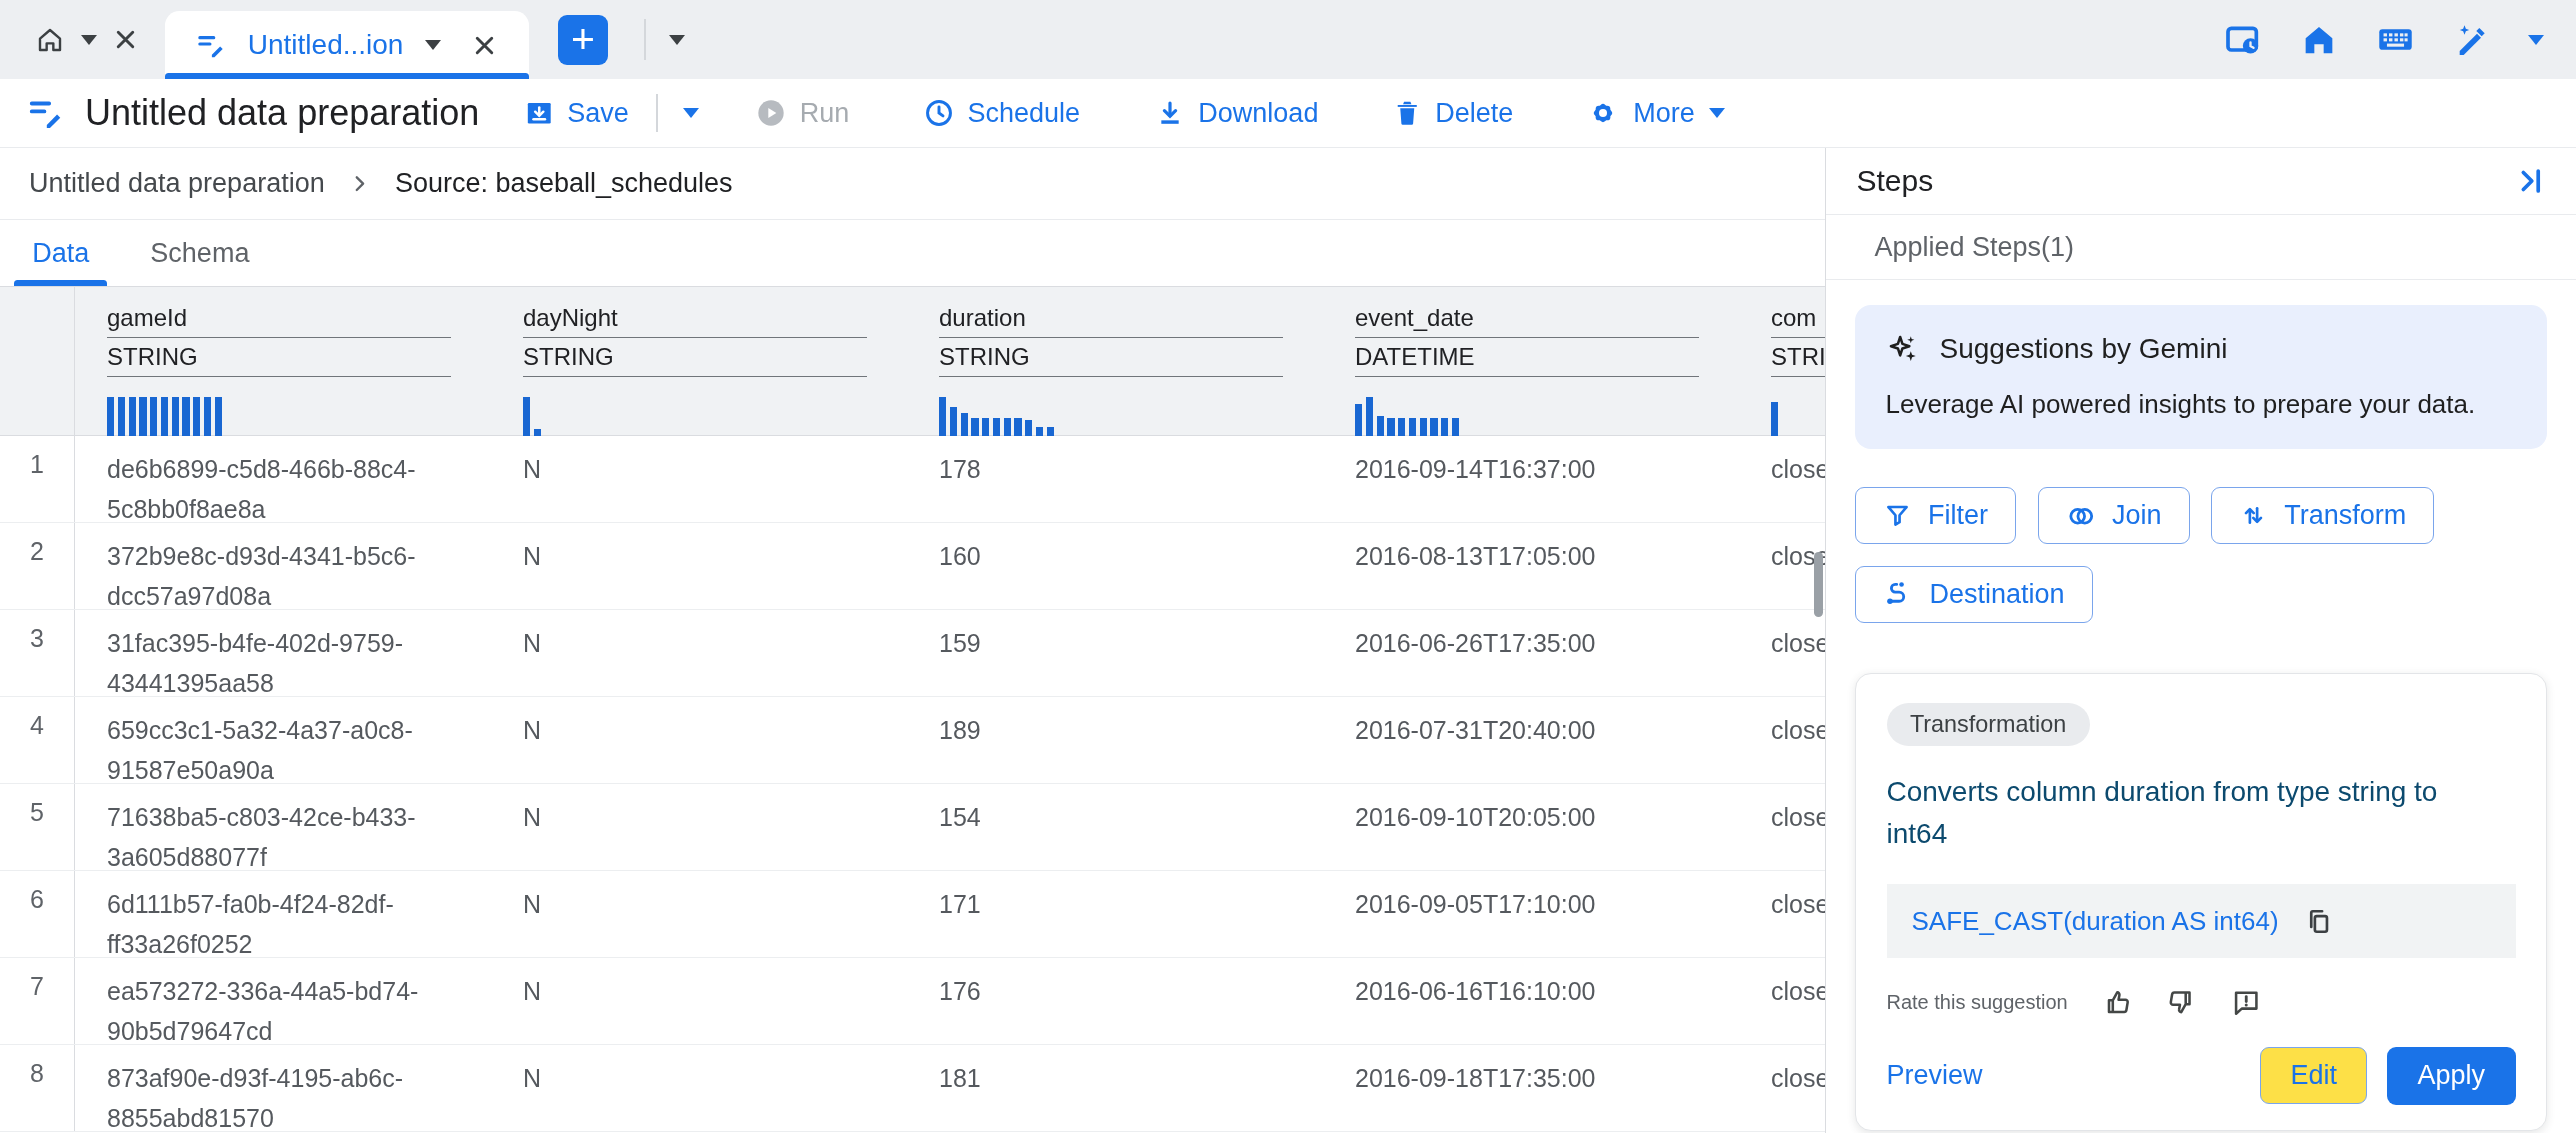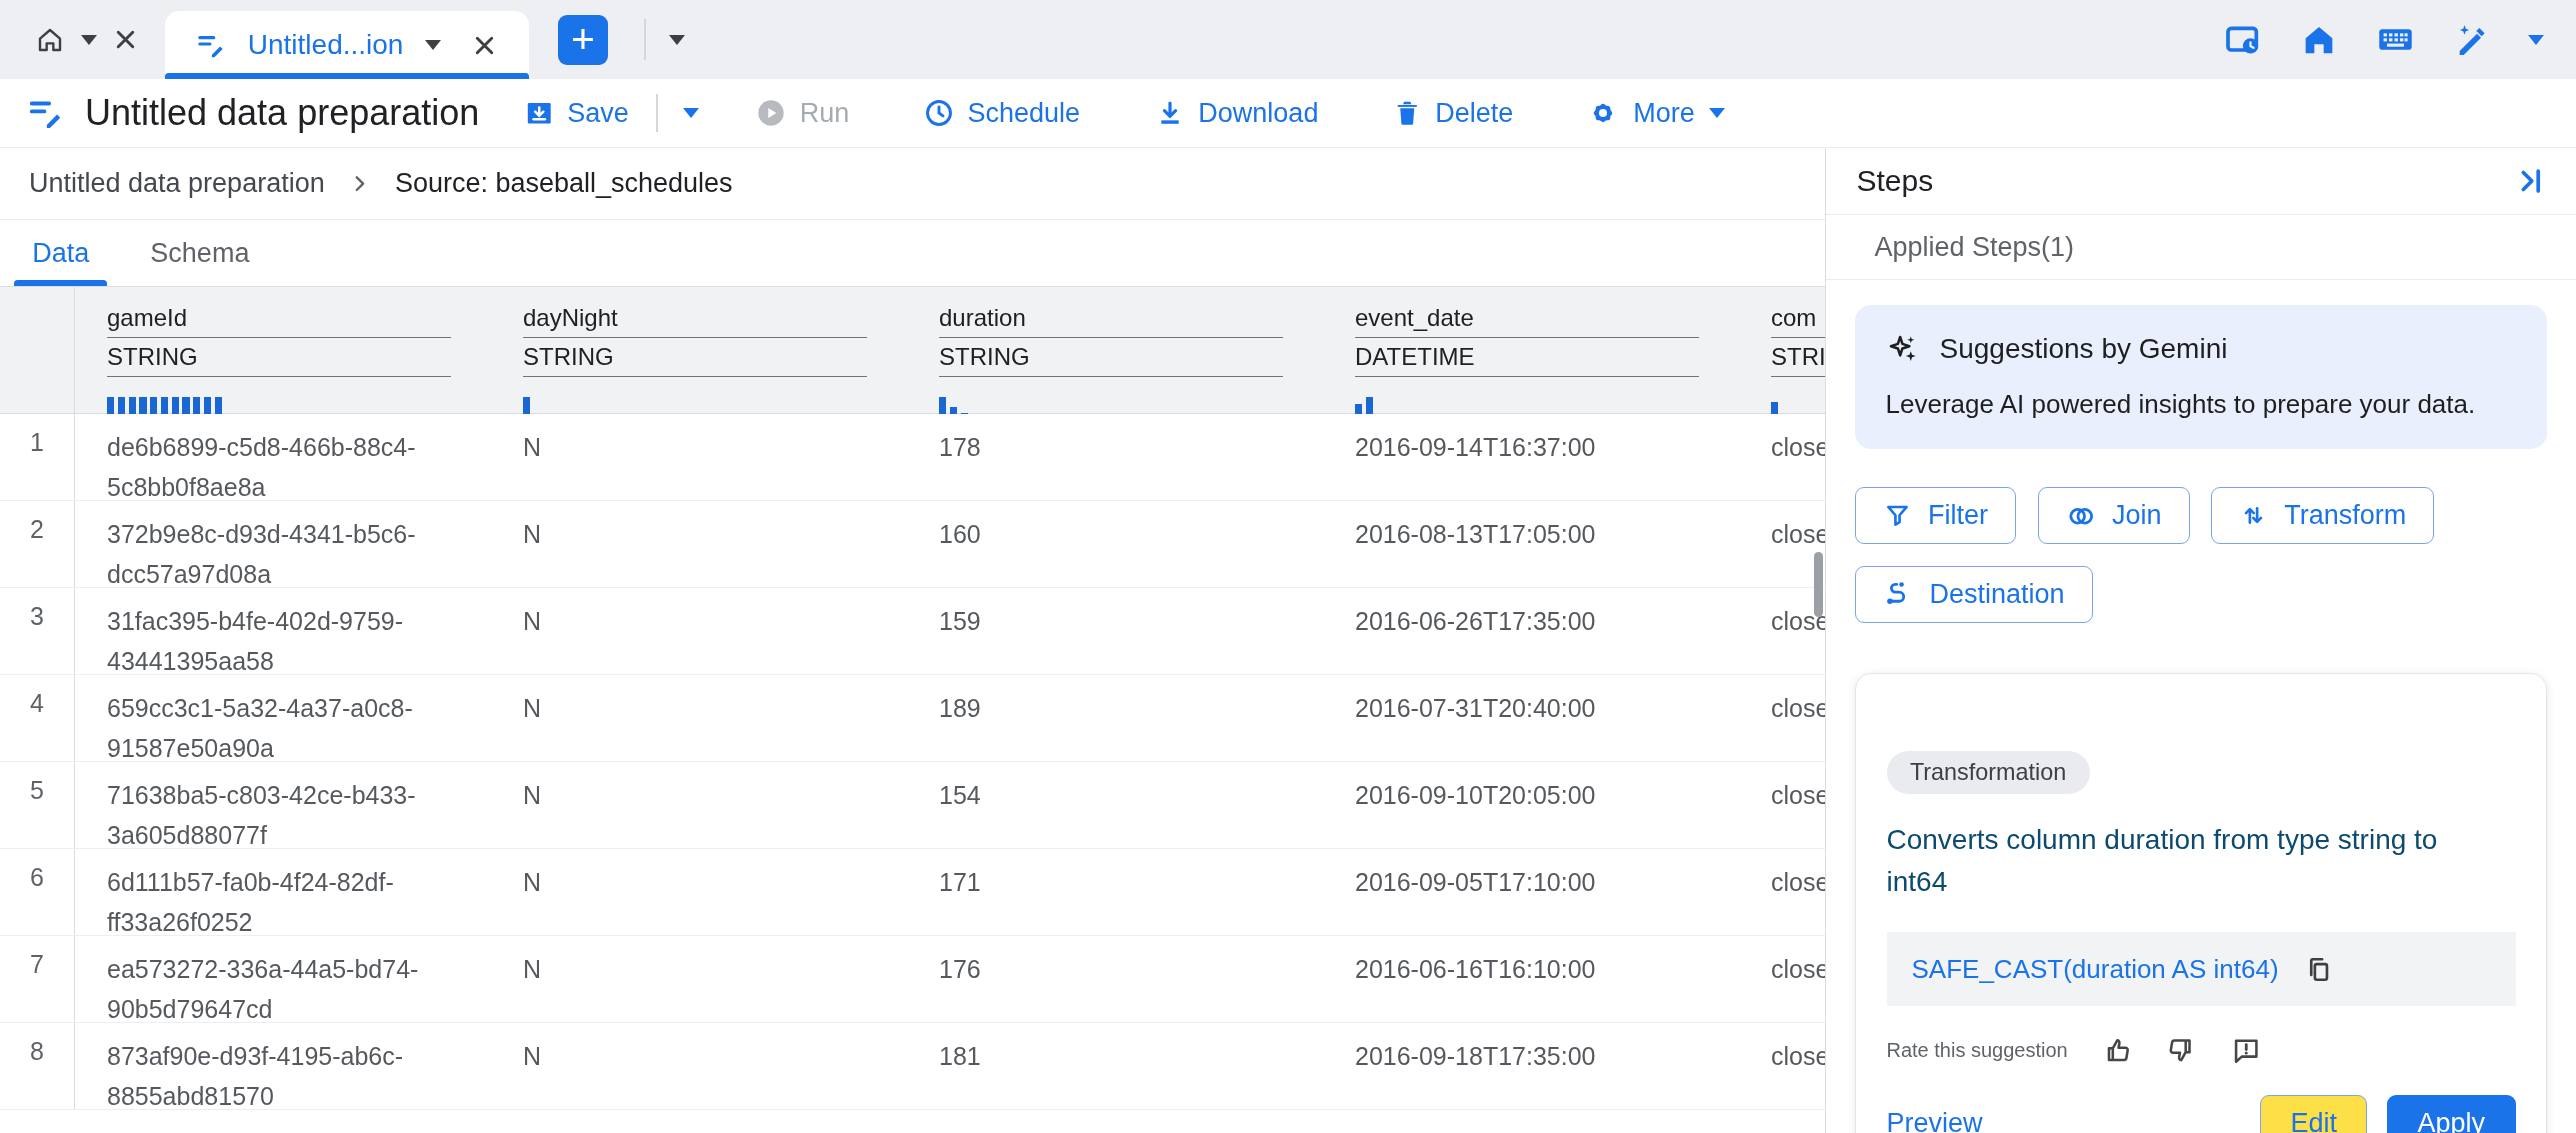--- a/index.html
+++ b/index.html
@@ -41,21 +41,21 @@
   .content { display:flex; height:985px; }
   .left { width:1825px; flex:none; display:flex; flex-direction:column; overflow:hidden; position:relative; }
 
   
   .maintabs { height:67px; flex:none; display:flex; align-items:stretch; padding-left:1.8px; border-bottom:1.8px solid #dadce0; }
   .mtab { display:flex; align-items:center; padding:0 30.5px; font-size:27px; color:#5f6368; position:relative; cursor:pointer;justify-content:flex-end; }
   .mtab.active { color:#1a73e8; font-weight:500; }
   .mtab.active::after { content:""; position:absolute; left:12.6px; right:12.6px; bottom:0; height:6.3px; background:#1a73e8; border-radius:3.6px 3.6px 0 0; }
 
   
-  .thead { height:127px; flex:none; background:#f0f2f4; display:flex; border-bottom:1.8px solid #dadce0; }
+  .thead { height:149px; flex:none; background:#f0f2f4; display:flex; border-bottom:1.8px solid #dadce0; }
   .corner { width:75px; flex:none; border-right:1.8px solid #dadce0; }
   .hcell { width:416px; flex:none; padding:14.4px 40px 0 32px; }
   .hname, .htype { font-size:24px; color:#202124; line-height:34px; border-bottom:1.8px solid #70757a; padding-bottom:1.8px; }
   .htype { margin-top:1.8px; }
   .hist { margin-top:18px; height:43px; display:flex; align-items:flex-end; gap:3.6px; cursor:pointer; }
   .hist .bar { width:7.2px; background:#1967d2; flex:none; }
 
   .tbody { flex:1; overflow:hidden; }
   .trow { height:87px; display:flex; border-bottom:1.8px solid #eceef0; background:#fff; }
   .rn { width:75px; flex:none; border-right:1.8px solid #dadce0; display:flex; justify-content:center; padding-top:14.4px; font-size:25px; color:#5f6368; }
@@ -74,21 +74,21 @@
   .p-body { flex:1; padding:25px 29px; overflow:hidden; }
 
   .gemini-card { background:#e9effd; border-radius:16px; padding:27px 30.5px 29px; }
   .g-title { display:flex; align-items:center; gap:20px; font-size:28px; color:#1f1f1f; font-weight:500; }
   .g-sub { margin-top:23.4px; font-size:26px; color:#1f1f1f; }
 
   .chips { margin-top:38px; display:flex; flex-wrap:wrap; gap:21.6px; }
   .chip-btn { display:flex; align-items:center; gap:16px; height:57px; padding:0 27px; border:1.8px solid #7aa5ec; border-radius:9px; color:#1a73e8; font-size:27px; background:#fff; cursor:pointer; font-family:inherit; white-space:nowrap; }
 
   .sug-card { margin-top:50px; border:1.8px solid #e3e5e8; border-radius:16px; padding:29px 30.5px 25px; box-shadow:0 2.7px 9px rgba(60,64,67,.12); background:#fff; }
-  .t-chip { display:inline-block; background:#e9ebee; border-radius:897px; padding:8px 23.4px; font-size:23.4px; color:#3c4043;margin-top:48px; }
+  .t-chip { display:inline-block; background:#e9ebee; border-radius:897px; padding:8px 23.4px; font-size:23.4px; color:#3c4043; }
   .s-desc { margin-top:25px; font-size:28px; line-height:42px; color:#0c4a6e; max-width:611px; }
   .codeblock { margin-top:29px; background:#f1f3f4; padding:21.6px 25px; display:flex; align-items:center; gap:25px; }
   .code-text { font-size:26px; color:#1a73e8; }
   .rate { margin-top:29px; display:flex; align-items:center; gap:34px; font-size:20px; color:#5f6368; }
   .rate-icons { display:flex; align-items:center; gap:34px; color:#444746; }
   .s-foot { margin-top:29px; display:flex; align-items:center; }
   .preview-link { color:#1a73e8; font-size:27px; background:none; border:none; cursor:pointer; font-family:inherit; }
   .spacer { flex:1; }
   .edit-btn { border:1.8px solid #7aa5ec; background:#fde047; color:#1a73e8; font-size:27px; padding:11.7px 29px; border-radius:9px; margin-right:20px; cursor:pointer; font-family:inherit; }
   .apply-btn { border:none; background:#1a73e8; color:#fff; font-size:27px; padding:13.5px 30.5px; border-radius:9px; cursor:pointer; font-family:inherit; }

